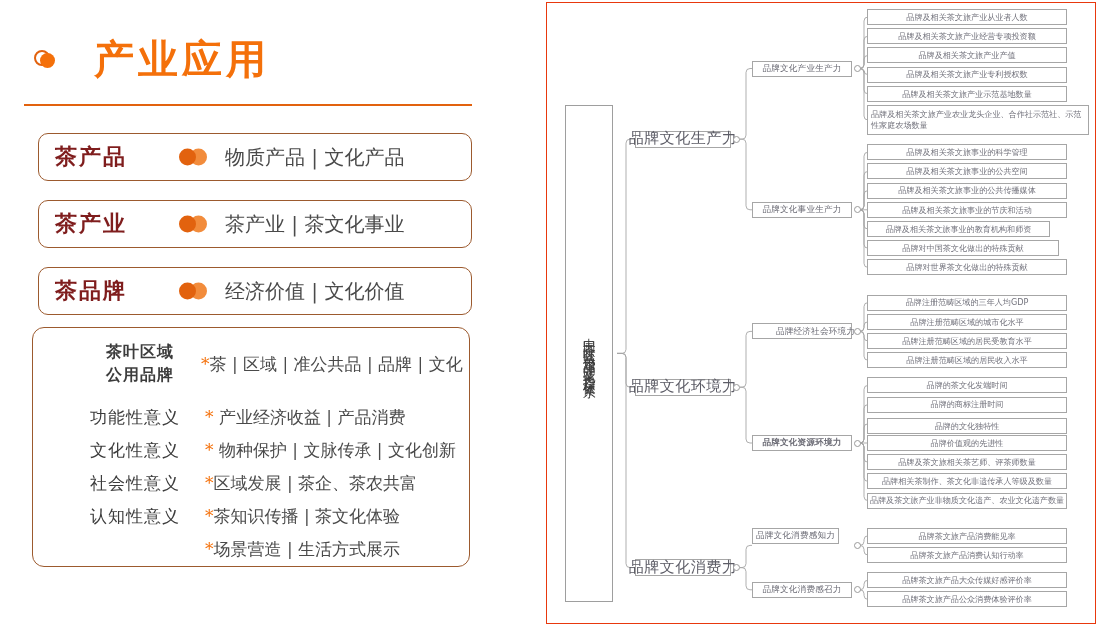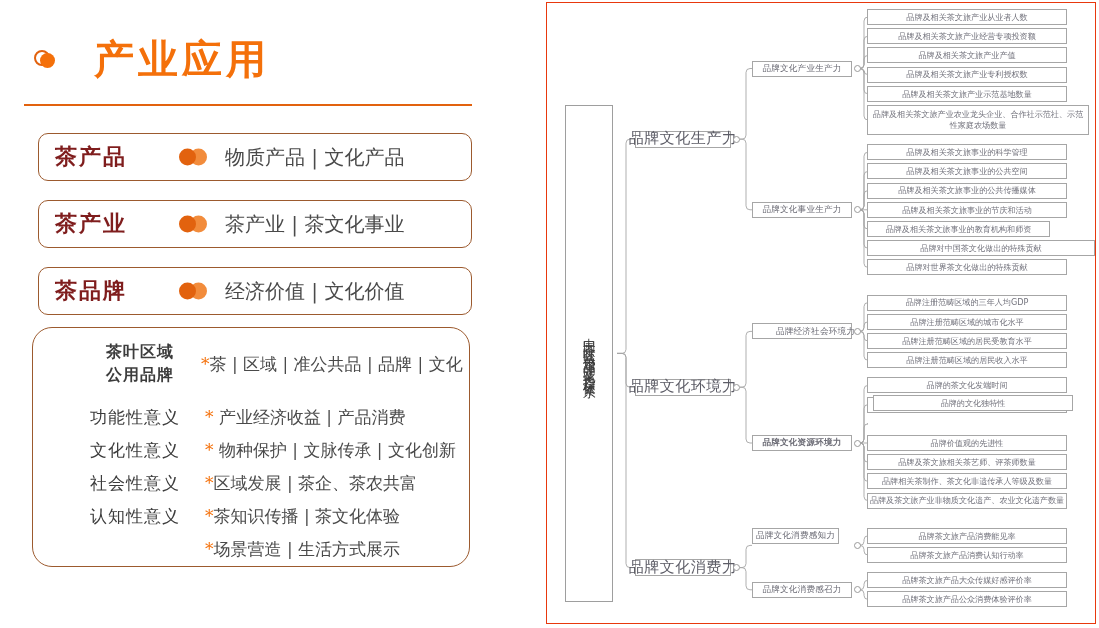--- a/index.html
+++ b/index.html
@@ -49,21 +49,21 @@
   .cat-dots .d1{position:absolute;left:0;top:0;width:17px;height:17px;border-radius:50%;background:#E2620E;}
   .cat-dots .d2{position:absolute;left:11px;top:0;width:17px;height:17px;border-radius:50%;background:#F28C3C;}
   .cat-value{
     position:absolute;left:186px;top:50%;transform:translateY(-50%);
     font-family:"DejaVu Serif","Liberation Serif",serif;
     font-size:20px;color:#4A4A4A;white-space:nowrap;
   }
 
   #meaning-card{
     position:absolute;left:32px;top:327px;width:438px;height:240px;
-    border:1.6px solid #9C5A2E;border-radius:20px;box-sizing:border-box;background:#fff;
+    border:1.6px solid #9C5A2E;border-radius:12px;box-sizing:border-box;background:#fff;
   }
   #meaning-head{position:absolute;left:0;top:12px;width:100%;height:54px;}
   #meaning-head .mh-label{
     position:absolute;left:52px;top:0;width:110px;text-align:center;
     font-family:"DejaVu Serif","Liberation Serif",serif;
     font-weight:bold;font-size:16px;color:#3C3C3C;line-height:1.45;letter-spacing:1px;
   }
   #meaning-head .mh-value{
     position:absolute;left:168px;top:13px;
     font-family:"DejaVu Serif","Liberation Serif",serif;
@@ -88,21 +88,21 @@
     border:1.8px solid #E8380D;box-sizing:border-box;background:#fff;
   }
   #tree-svg{position:absolute;left:0;top:0;width:550px;height:622px;}
 
   .node{
     position:absolute;box-sizing:border-box;
     border:1px solid #A6A6A6;background:#ffffff;
     color:#6E6E78;font-size:8.2px;line-height:1.3;
     font-family:"DejaVu Sans","Liberation Sans",sans-serif;
     display:flex;align-items:center;justify-content:center;
-    text-align:center;padding:1px 3px;white-space:nowrap;
+    padding:1px 3px;white-space:nowrap;
   }
   .node.wrap{white-space:normal;}
   .node.lvl1{
     writing-mode:vertical-rl;text-orientation:upright;
     font-size:12.5px;letter-spacing:3px;color:#3A3A3A;
     border:1px solid #9E9E9E;padding:6px 2px;
     white-space:normal;
   }
   .node.lvl2{font-size:15px;color:#5C5C66;letter-spacing:.5px;}
   .node.lvl3{font-size:8.6px;color:#6A6A74;letter-spacing:.2px;}
@@ -229,35 +229,35 @@
       <div class="node leaf" style="left: 320px; top: 63.6px; width: 200px; height: 16px;">品牌及相关茶文旅产业专利授权数</div>
       <div class="node leaf" style="left: 320px; top: 82.8px; width: 200px; height: 16px;">品牌及相关茶文旅产业示范基地数量</div>
       <div class="node leaf wrap" style="left: 320px; top: 102px; width: 222px; height: 30px;">品牌及相关茶文旅产业农业龙头企业、合作社示范社、示范性家庭农场数量</div>
       <div class="node lvl3" style="left: 205px; top: 57.5px; width: 100px; height: 16px;">品牌文化产业生产力</div>
       <div class="collapse-dot" style="left: 306.5px; top: 62px;"></div>
       <div class="node leaf" style="left: 320px; top: 141.2px; width: 200px; height: 16px;">品牌及相关茶文旅事业的科学管理</div>
       <div class="node leaf" style="left: 320px; top: 160.4px; width: 200px; height: 16px;">品牌及相关茶文旅事业的公共空间</div>
       <div class="node leaf" style="left: 320px; top: 179.6px; width: 200px; height: 16px;">品牌及相关茶文旅事业的公共传播媒体</div>
       <div class="node leaf" style="left: 320px; top: 198.8px; width: 200px; height: 16px;">品牌及相关茶文旅事业的节庆和活动</div>
       <div class="node leaf" style="left: 320px; top: 218px; width: 183px; height: 16px;">品牌及相关茶文旅事业的教育机构和师资</div>
-      <div class="node leaf" style="left: 320px; top: 237.2px; width: 228px; height: 16px;">品牌对中国茶文化做出的特殊贡献</div>
+      <div class="node leaf" style="left: 320px; top: 237.2px; width: 192px; height: 16px;">品牌对中国茶文化做出的特殊贡献</div>
       <div class="node leaf" style="left: 320px; top: 256.4px; width: 200px; height: 16px;">品牌对世界茶文化做出的特殊贡献</div>
       <div class="node lvl3" style="left: 205px; top: 198.8px; width: 100px; height: 16px;">品牌文化事业生产力</div>
       <div class="collapse-dot" style="left: 306.5px; top: 203.3px;"></div>
       <div class="node lvl2" style="left: 88px; top: 127.65px; width: 96px; height: 17px;">品牌文化生产力</div>
       <div class="collapse-dot" style="left: 185.5px; top: 132.65px;"></div>
       <div class="node leaf" style="left: 320px; top: 291.6px; width: 200px; height: 16px;">品牌注册范畴区域的三年人均GDP</div>
       <div class="node leaf" style="left: 320px; top: 310.8px; width: 200px; height: 16px;">品牌注册范畴区域的城市化水平</div>
       <div class="node leaf" style="left: 320px; top: 330px; width: 200px; height: 16px;">品牌注册范畴区域的居民受教育水平</div>
       <div class="node leaf" style="left: 320px; top: 349.2px; width: 200px; height: 16px;">品牌注册范畴区域的居民收入水平</div>
       <div class="node lvl3" style="left: 205px; top: 320.4px; width: 100px; height: 16px; padding-left: 30px;">品牌经济社会环境力</div>
       <div class="collapse-dot" style="left: 306.5px; top: 324.9px;"></div>
       <div class="node leaf" style="left: 320px; top: 374.4px; width: 200px; height: 16px;">品牌的茶文化发端时间</div>
       <div class="node leaf" style="left: 320px; top: 393.6px; width: 200px; height: 16px;">品牌的商标注册时间</div>
-      <div class="node leaf" style="left: 320px; top: 392px; width: 200px; height: 16px; margin-left: 6px;">品牌的文化独特性</div>
+      <div class="node leaf" style="left: 320px; top: 415px; width: 200px; height: 16px;">品牌的文化独特性</div>
       <div class="node leaf" style="left: 320px; top: 432px; width: 200px; height: 16px;">品牌价值观的先进性</div>
       <div class="node leaf" style="left: 320px; top: 451.2px; width: 200px; height: 16px;">品牌及茶文旅相关茶艺师、评茶师数量</div>
       <div class="node leaf" style="left: 320px; top: 470.4px; width: 200px; height: 16px;">品牌相关茶制作、茶文化非遗传承人等级及数量</div>
       <div class="node leaf" style="left: 320px; top: 489.6px; width: 200px; height: 16px;">品牌及茶文旅产业非物质文化遗产、农业文化遗产数量</div>
       <div class="node lvl3" style="left: 205px; top: 432px; width: 100px; height: 16px; font-weight: bold;">品牌文化资源环境力</div>
       <div class="collapse-dot" style="left: 306.5px; top: 436.5px;"></div>
       <div class="node lvl2" style="left: 88px; top: 375.7px; width: 96px; height: 17px;">品牌文化环境力</div>
       <div class="collapse-dot" style="left: 185.5px; top: 380.7px;"></div>
       <div class="node leaf" style="left: 320px; top: 524.8px; width: 200px; height: 16px;">品牌茶文旅产品消费能见率</div>
       <div class="node leaf" style="left: 320px; top: 544px; width: 200px; height: 16px;">品牌茶文旅产品消费认知行动率</div>

